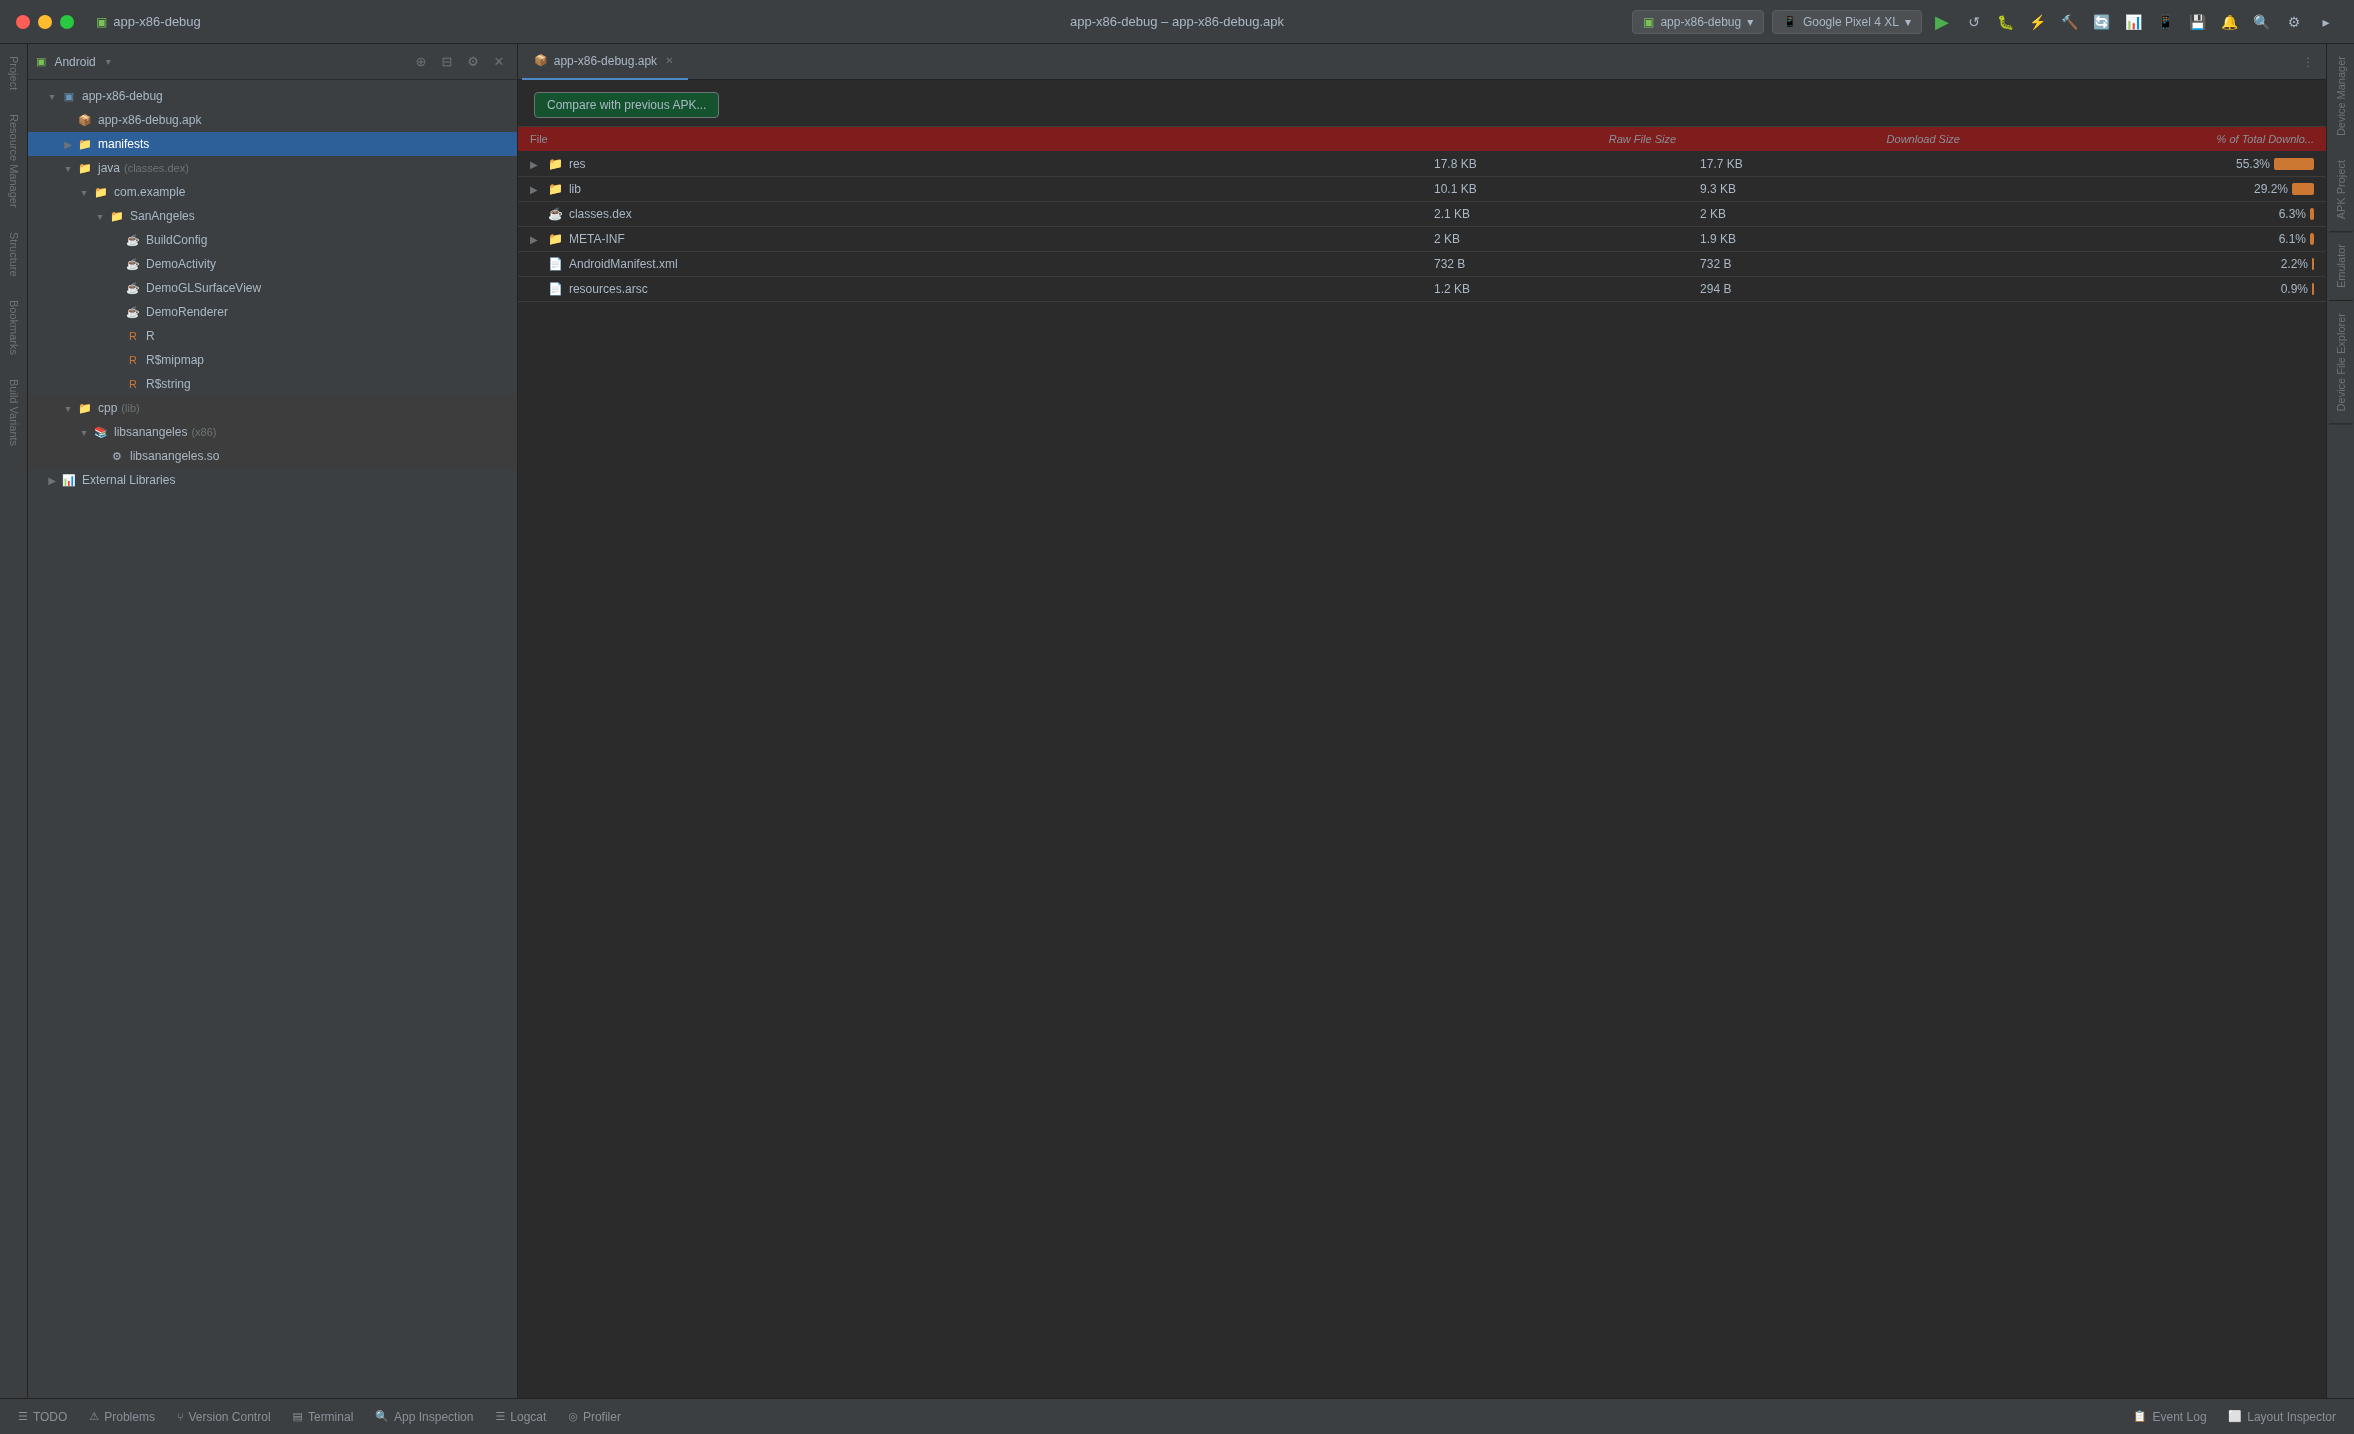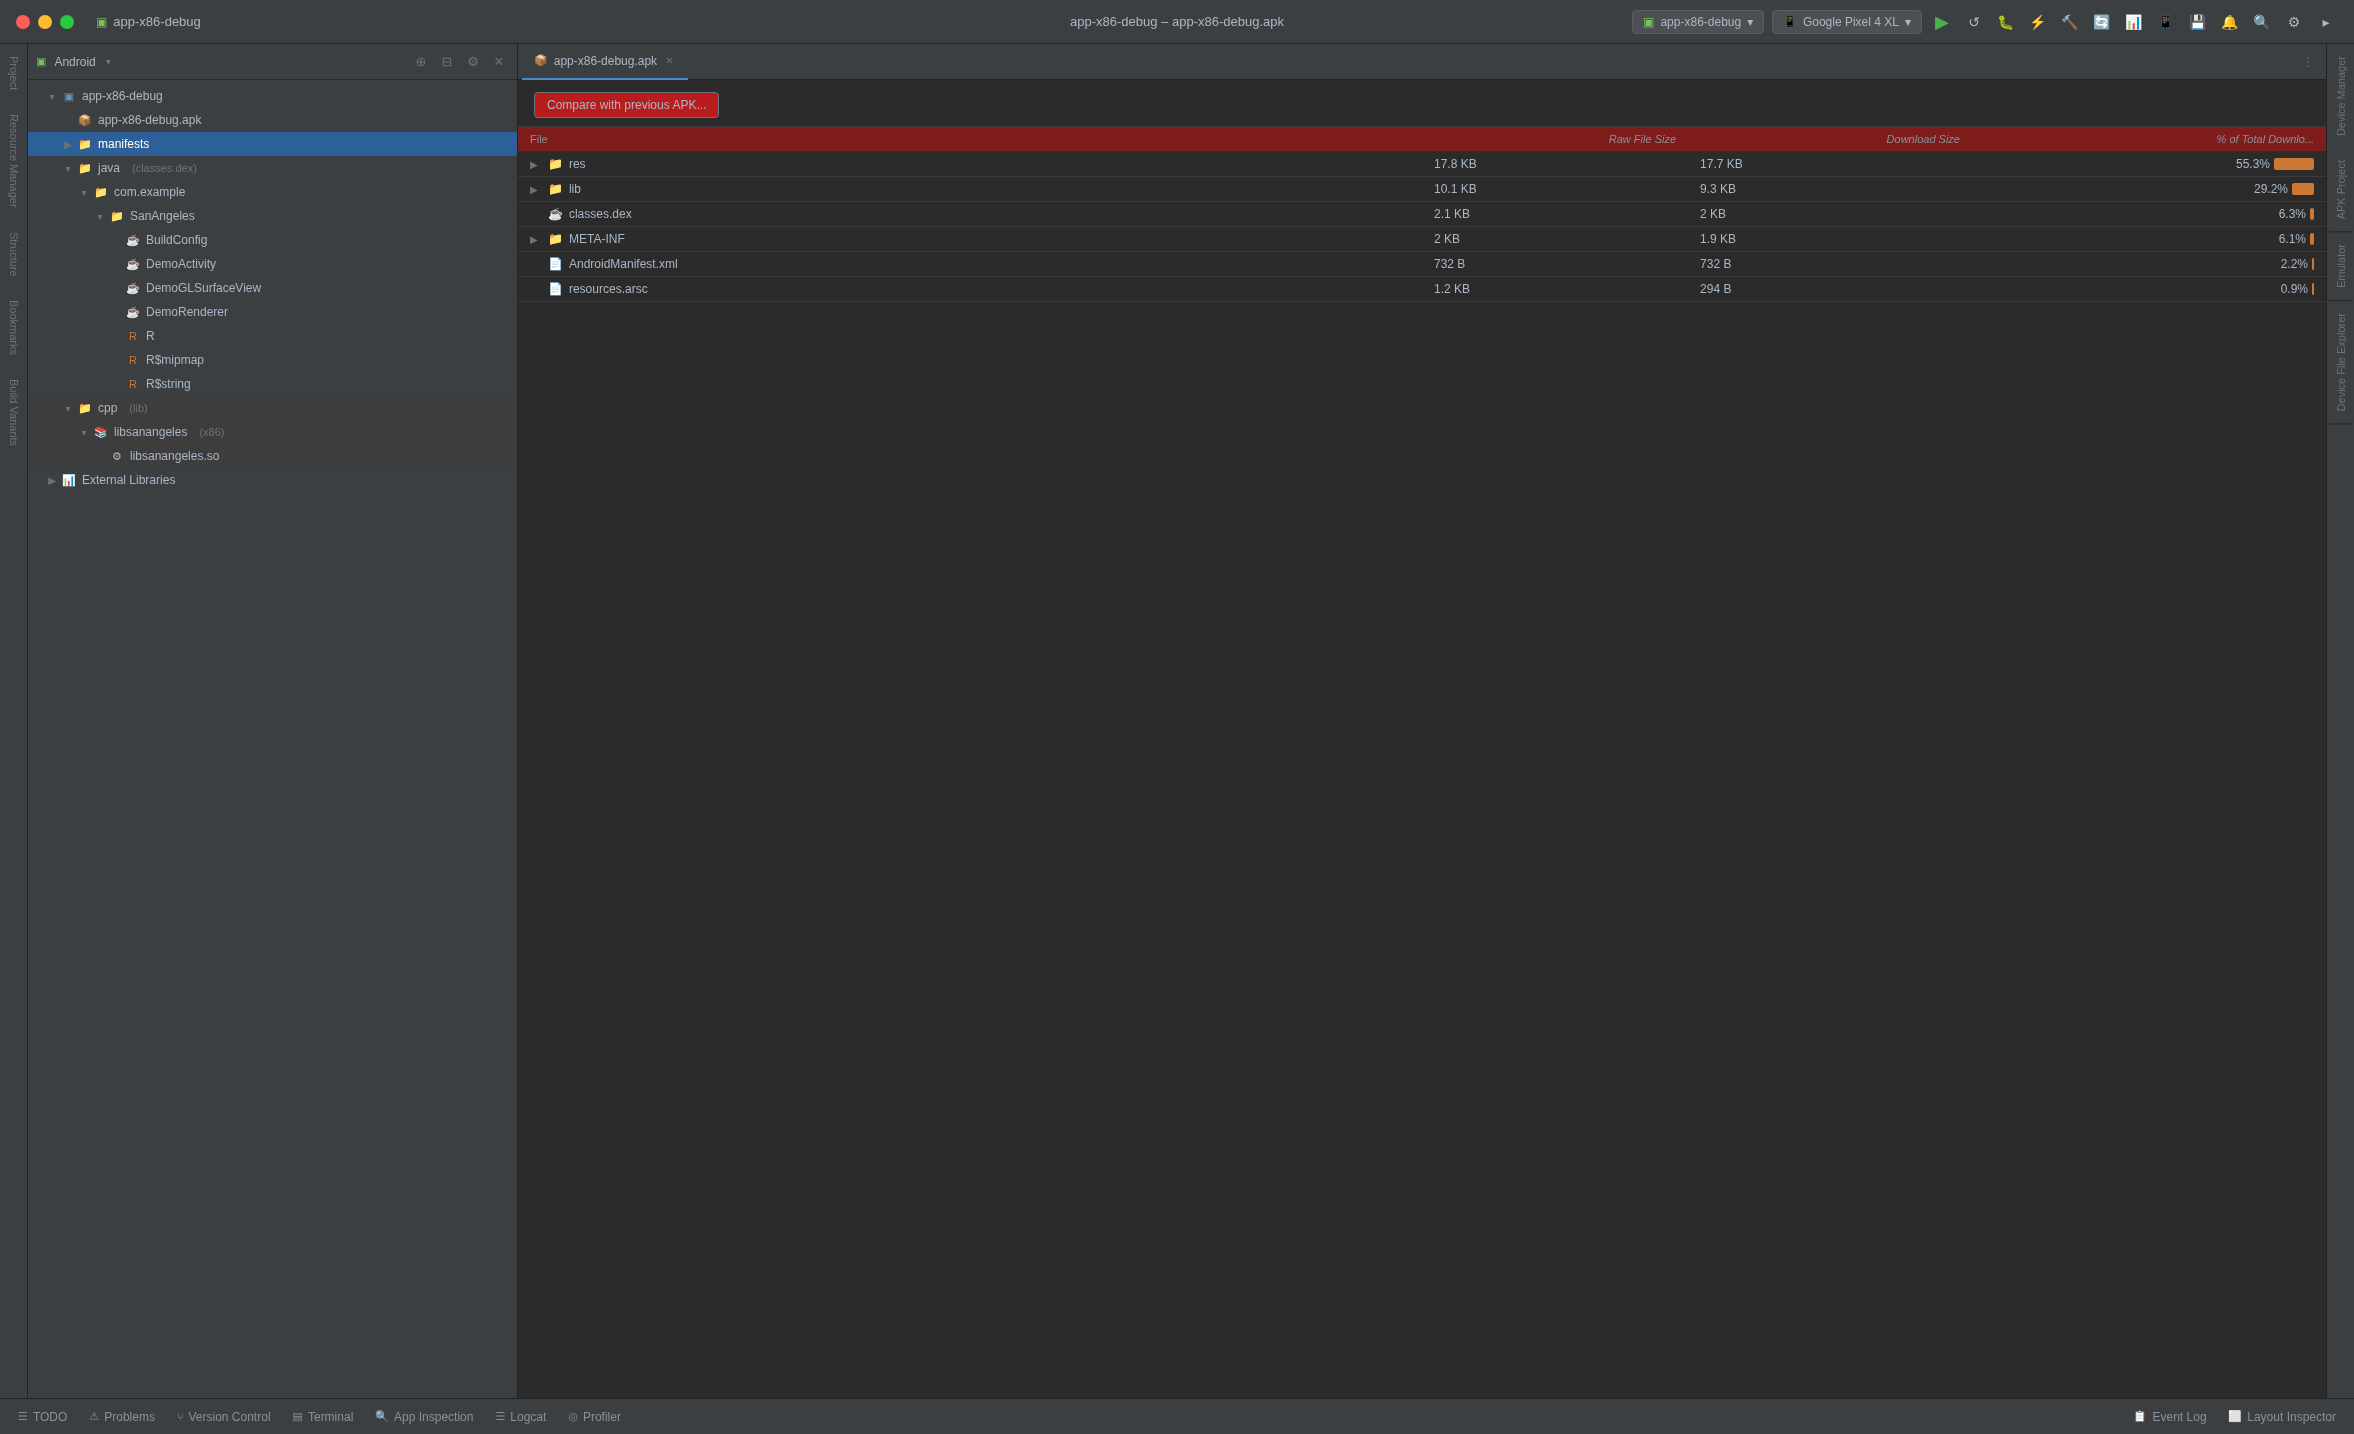--- a/index.html
+++ b/index.html
@@ -132,21 +132,21 @@
       font-size: 11px;
     }
     .icon-folder { color: #6897bb; }
     .icon-module { color: #6897bb; }
     .icon-apk { color: #a9b7c6; }
     .icon-class { color: #ffc66d; }
     .icon-r { color: #cc7832; }
     .icon-so { color: #a9b7c6; }
     .icon-lib { color: #6897bb; }
     .tree-text { font-size: 12px; }
-    .tree-text-gray { color: #6d7376; font-size: 11px; margin-left: 12px; }
+    .tree-text-gray { color: #6d7376; font-size: 11px; margin-left: 4px; }
     .indent-1 { padding-left: 16px; }
     .indent-2 { padding-left: 32px; }
     .indent-3 { padding-left: 48px; }
     .indent-4 { padding-left: 64px; }
     .indent-5 { padding-left: 80px; }
 
     
     .content-area {
       flex: 1;
       background: #2b2b2b;
@@ -233,21 +233,21 @@
       display: flex;
       align-items: center;
       gap: 6px;
     }
     .apk-size .info-icon {
       color: #4a88c7;
       font-size: 13px;
     }
     .compare-btn {
       float: right;
-      background: #b91c1c;
+      background: #14532d;
       border: 1px solid #6d7376;
       border-radius: 4px;
       padding: 5px 12px;
       color: #a9b7c6;
       font-size: 12px;
       cursor: pointer;
     }
     .apk-header-row {
       display: flex;
       align-items: center;

